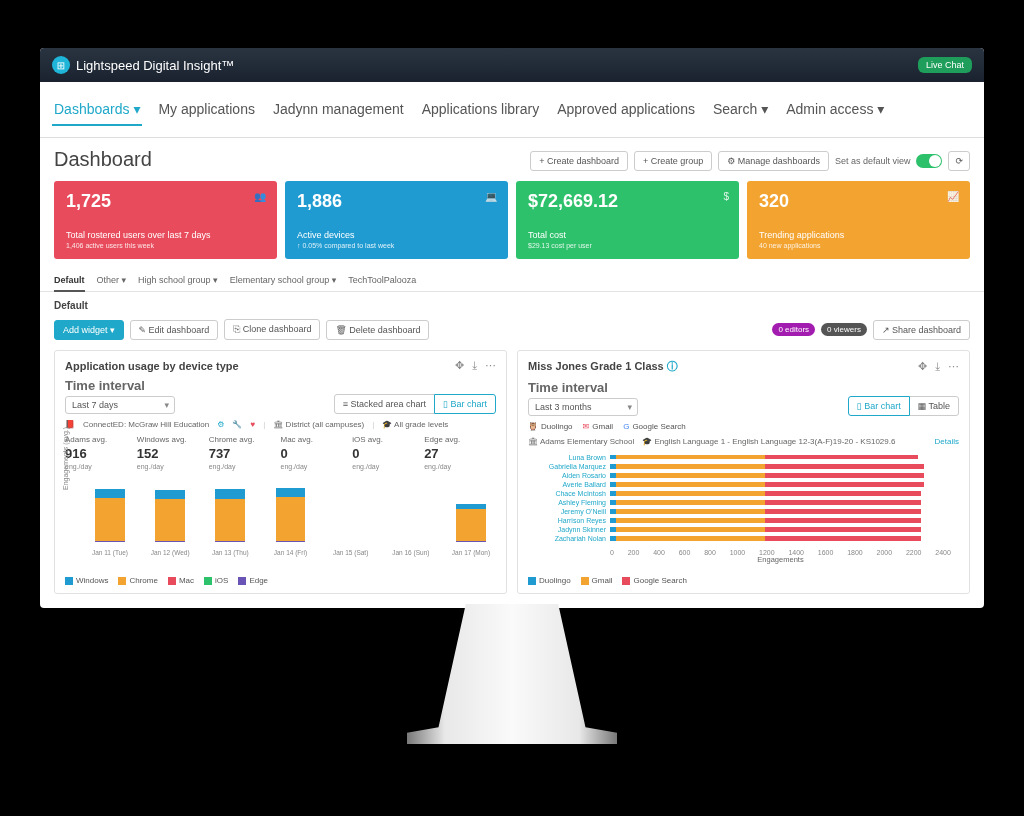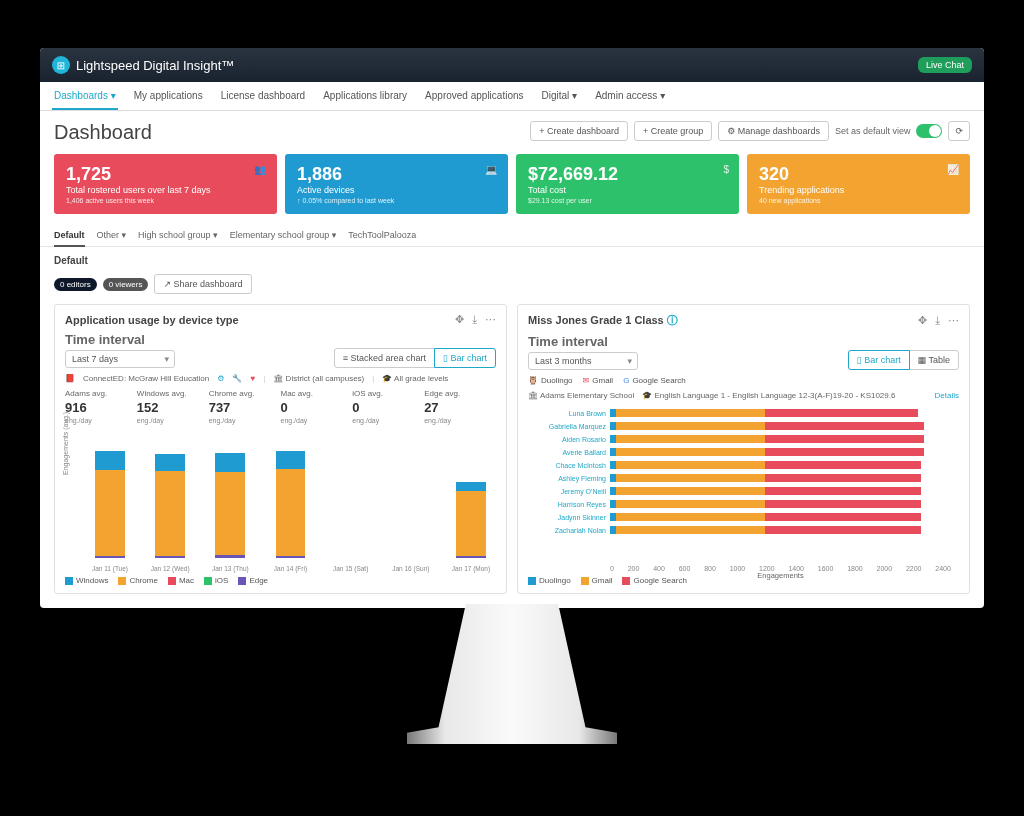--- a/index.html
+++ b/index.html
@@ -3,47 +3,47 @@
 <meta charset="utf-8">
 <style>
 * { margin: 0; padding: 0; box-sizing: border-box; }
 body { font-family: -apple-system, BlinkMacSystemFont, "Segoe UI", Arial, sans-serif; background: #000; display: flex; align-items: flex-start; justify-content: center; padding: 30px 20px 0; }
 .monitor { width: 980px; background: #000; border-radius: 12px; padding: 18px; position: relative; }
 .screen { background: #fff; border-radius: 4px; overflow: hidden; font-size: 10px; color: #333; height: 560px; display: flex; flex-direction: column; }
 .topbar { background: linear-gradient(#2a3440, #1a2230); color: #fff; padding: 8px 12px; display: flex; align-items: center; justify-content: space-between; }
 .brand { display: flex; align-items: center; gap: 6px; font-size: 13px; font-weight: 500; }
 .brand-icon { width: 18px; height: 18px; background: #1fb5d8; border-radius: 50%; display: flex; align-items: center; justify-content: center; font-size: 10px; color: #fff; }
 .livechat { background: #1e9e5a; color: #fff; padding: 3px 8px; font-size: 9px; border-radius: 6px; }
-.nav { background: #fff; border-bottom: 1px solid #ddd; display: flex; padding: 1px 12px; gap: 14px; font-size: 10px; }
+.nav { background: #fff; border-bottom: 1px solid #ddd; display: flex; padding: 12px 12px; gap: 14px; font-size: 14px; }
 .nav-item { padding: 7px 2px; color: #555; cursor: pointer; }
 .nav-item.active { color: #1fa8c9; border-bottom: 2px solid #1fa8c9; margin-bottom: -1px; }
-.page-head { display: flex; justify-content: space-between; align-items: flex-start; padding: 10px 14px; }
+.page-head { display: flex; justify-content: space-between; align-items: flex-end; padding: 10px 14px; }
 .page-title { font-size: 20px; font-weight: 400; color: #444; }
 .head-actions { display: flex; align-items: center; gap: 6px; }
 .btn { border: 1px solid #ccc; background: #fff; padding: 4px 8px; font-size: 9px; border-radius: 3px; cursor: pointer; color: #555; }
 .toggle { width: 26px; height: 14px; background: #2ec16b; border-radius: 7px; position: relative; }
 .toggle::after { content: ''; position: absolute; right: 1px; top: 1px; width: 12px; height: 12px; background: #fff; border-radius: 50%; }
 .kpis { display: flex; gap: 8px; padding: 0 14px 10px; }
 .kpi { flex: 1; color: #fff; padding: 10px 12px; border-radius: 3px; position: relative; }
 .kpi-value { font-size: 18px; font-weight: 700; }
-.kpi-label { font-size: 9px; margin-top: 0; }
+.kpi-label { font-size: 9px; margin-top: 18px; }
 .kpi-sub { font-size: 7px; opacity: .85; margin-top: 2px; }
 .kpi-icon { position: absolute; top: 10px; right: 10px; opacity: .85; }
 .kpi.red { background: #e84c5c; }
 .kpi.blue { background: #1f9bd1; }
 .kpi.green { background: #2ec16b; }
 .kpi.orange { background: #f2a330; }
 .tabs { display: flex; gap: 12px; padding: 0 14px; border-bottom: 1px solid #e3e3e3; font-size: 9px; }
 .tab { padding: 6px 0 5px; color: #666; cursor: pointer; }
 .tab.active { color: #333; border-bottom: 2px solid #555; margin-bottom: -1px; font-weight: 600; }
 .subhead { padding: 8px 14px 4px; font-size: 10px; font-weight: 600; color: #444; }
 .toolbar { display: flex; justify-content: space-between; padding: 4px 14px 10px; align-items: center; gap: 6px; }
 .toolbar-left, .toolbar-right { display: flex; gap: 6px; align-items: center; }
 .btn-primary { background: #1fa8c9; color: #fff; border-color: #1fa8c9; }
-.pill { background: #0f172a; color: #fff; font-size: 8px; padding: 2px 6px; border-radius: 8px; }
+.pill { background: #a21caf; color: #fff; font-size: 8px; padding: 2px 6px; border-radius: 8px; }
 .widgets { display: flex; gap: 10px; padding: 0 14px 14px; flex: 1; min-height: 0; }
 .widget { flex: 1; border: 1px solid #e1e1e1; border-radius: 3px; padding: 8px 10px; display: flex; flex-direction: column; overflow: hidden; }
 .widget-head { display: flex; justify-content: space-between; align-items: center; margin-bottom: 6px; }
 .widget-title { font-size: 11px; font-weight: 600; color: #444; }
 .widget-icons { display: flex; gap: 8px; color: #888; font-size: 11px; }
 .controls { display: flex; justify-content: space-between; align-items: flex-end; margin-bottom: 6px; }
 .label-sm { font-size: 13px; color: #666; font-weight: 600; display: block; margin-bottom: 3px; }
 .select { border: 1px solid #ccc; padding: 3px 18px 3px 6px; font-size: 9px; border-radius: 3px; min-width: 110px; position: relative; color: #555; }
 .select::after { content: '▾'; position: absolute; right: 5px; top: 3px; color: #888; }
 .btn-group { display: flex; }
@@ -58,21 +58,21 @@
 .stat-label { font-size: 8px; color: #666; }
 .stat-value { font-size: 13px; font-weight: 700; color: #333; margin: 2px 0; }
 .stat-unit { font-size: 7px; color: #888; }
 .chart { flex: 1; position: relative; min-height: 0; }
 .bar-chart { display: flex; align-items: flex-end; gap: 3.5%; height: 100%; padding: 4px 2px 18px 22px; position: relative; }
 .axis-label { position: absolute; left: 0; top: 50%; transform: rotate(-90deg) translateX(50%); transform-origin: left; font-size: 7px; color: #888; }
 .bar-col { flex: 1; display: flex; flex-direction: column; align-items: center; height: 100%; position: relative; }
 .bar-stack { width: 65%; display: flex; flex-direction: column; justify-content: flex-end; height: 100%; }
 .seg { width: 100%; }
 .bar-xlabel { position: absolute; bottom: -14px; font-size: 6.5px; color: #888; white-space: nowrap; }
-.legend { display: flex; gap: 10px; font-size: 8px; color: #555; margin-top: 0; flex-wrap: wrap; }
+.legend { display: flex; gap: 10px; font-size: 8px; color: #555; margin-top: 16px; flex-wrap: wrap; }
 .legend-item { display: flex; align-items: center; gap: 3px; }
 .sw { width: 8px; height: 8px; }
 .hbar-chart { display: flex; flex-direction: column; gap: 3px; padding: 2px 8px 18px 82px; height: 100%; position: relative; }
 .hbar-row { display: flex; align-items: center; height: 10px; position: relative; }
 .hbar-label { position: absolute; left: -82px; width: 78px; text-align: right; font-size: 7px; color: #1fa8c9; }
 .hbar-track { flex: 1; display: flex; height: 80%; }
 .hseg { height: 100%; }
 .xaxis { position: absolute; bottom: 4px; left: 82px; right: 8px; display: flex; justify-content: space-between; font-size: 7px; color: #888; }
 .xaxis-label { position: absolute; bottom: -8px; left: 50%; transform: translateX(-50%); font-size: 7.5px; color: #666; }
 .filter-apps { display: flex; gap: 10px; font-size: 8px; color: #555; margin-bottom: 6px; align-items: center; }
@@ -89,24 +89,24 @@
   <div class="brand">
     <span class="brand-icon">⊞</span>
     <span>Lightspeed Digital Insight™</span>
   </div>
   <span class="livechat">Live Chat</span>
 </div>
 
 <div class="nav">
   <span class="nav-item active"><span>Dashboards</span> ▾</span>
   <span class="nav-item">My applications</span>
-  <span class="nav-item">License dashboard</span>
+  <span class="nav-item">Jadynn management</span>
   <span class="nav-item">Applications library</span>
   <span class="nav-item">Approved applications</span>
-  <span class="nav-item"><span>Digital</span> ▾</span>
+  <span class="nav-item"><span>Search</span> ▾</span>
   <span class="nav-item"><span>Admin access</span> ▾</span>
 </div>
 
 <div class="page-head">
   <div class="page-title">Dashboard</div>
   <div class="head-actions">
     <button class="btn">+ Create dashboard</button>
     <button class="btn">+ Create group</button>
     <button class="btn">⚙ Manage dashboards</button>
     <span style="font-size:9px;color:#666">Set as default view</span>
@@ -146,20 +146,26 @@
   <span class="tab active">Default</span>
   <span class="tab"><span>Other</span> ▾</span>
   <span class="tab"><span>High school group</span> ▾</span>
   <span class="tab"><span>Elementary school group</span> ▾</span>
   <span class="tab">TechToolPalooza</span>
 </div>
 
 <div class="subhead">Default</div>
 
 <div class="toolbar">
+  <div class="toolbar-left">
+    <button class="btn btn-primary"><span>Add widget</span> ▾</button>
+    <button class="btn">✎ Edit dashboard</button>
+    <button class="btn">⎘ Clone dashboard</button>
+    <button class="btn">🗑 Delete dashboard</button>
+  </div>
   <div class="toolbar-right">
     <span class="pill">0 editors</span>
     <span class="pill" style="background:#555">0 viewers</span>
     <button class="btn">↗ Share dashboard</button>
   </div>
 </div>
 
 <div class="widgets">
 
   <div class="widget">

